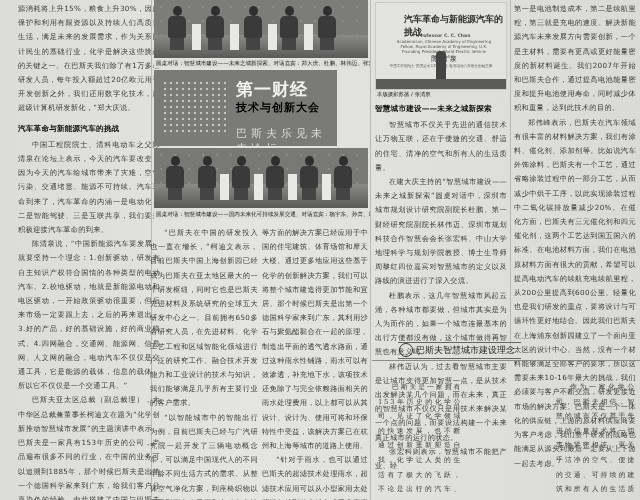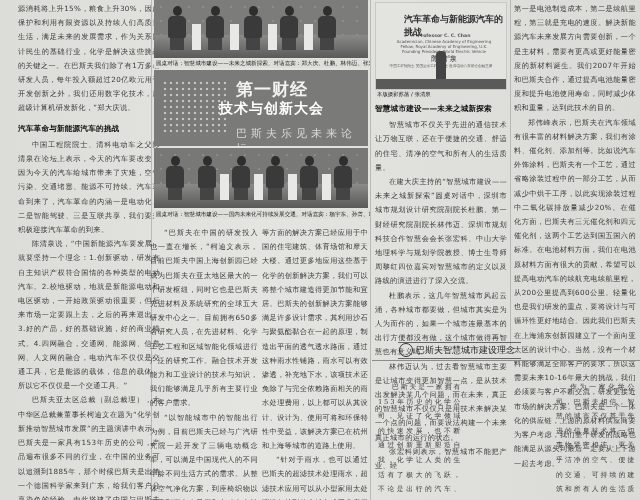--- a/index.html
+++ b/index.html
@@ -13,21 +13,21 @@
   .stage{position:absolute;left:0;right:0;bottom:0;height:40%;background:linear-gradient(180deg,#8a8a88,#5a5a58);}
   .grid-dots{position:absolute;inset:0;background-image:radial-gradient(#9a9a98 1px,transparent 1.2px);background-size:14px 14px;opacity:.55;}
   .person{position:absolute;bottom:8px;width:22px;height:44px;}
   .person .hd{position:absolute;left:7px;top:0;width:9px;height:10px;border-radius:50%;background:#2e2e2e;}
   .person .bd{position:absolute;left:2px;top:10px;width:18px;height:22px;border-radius:5px 5px 2px 2px;background:#3a3a3a;}
   .person .lg{position:absolute;left:4px;top:32px;width:14px;height:12px;background:#444;}
   .podium{position:absolute;bottom:8px;width:9px;height:26px;background:#e8e8e6;}
   .caption{position:absolute;font-size:5.6px;line-height:8px;color:#222;background:#dedeDa;white-space:nowrap;overflow:hidden;padding-left:2px;}
   .banner{position:absolute;background:#7a7a78;overflow:hidden;}
   .banner .t1{position:absolute;left:82px;top:8px;font-size:17px;font-weight:bold;color:#f2f2f0;letter-spacing:1px;}
-  .banner .t2{position:absolute;left:65px;top:30px;font-size:14px;font-weight:bold;color:#ffffff;letter-spacing:1px;}
+  .banner .t2{position:absolute;left:82px;top:30px;font-size:11px;font-weight:bold;color:#000000;letter-spacing:1px;}
   .banner .t3{position:absolute;left:82px;top:56px;font-size:11px;color:#dadad8;letter-spacing:4px;}
   .banner .deco{position:absolute;left:8px;top:10px;width:64px;height:56px;background-image:radial-gradient(#d8d8d6 1.3px,transparent 1.6px);background-size:6px 6px;opacity:.8;}
   .slide{position:absolute;background:#e3e3e0;border:1px solid #c8c8c4;overflow:hidden;}
   .slide .title{position:absolute;left:28px;top:10px;font-size:9px;color:#333;font-weight:bold;}
   .slide .sub{position:absolute;left:20px;width:96px;text-align:center;font-size:4px;line-height:5px;color:#555;}
   .circle-title{position:absolute;font-size:9px;color:#222;padding:1px 6px 1px 18px;border-top:1px solid #666;border-bottom:1px solid #666;}
   .circle-title .icon{position:absolute;left:1px;top:0px;width:12px;height:12px;border:1px solid #333;border-radius:50%;}
   .kai{font-family:"DejaVu Serif","Liberation Serif",serif;font-size:6.8px;line-height:14.6px;letter-spacing:1.8px;color:#3e3e3e;}
   .vline{position:absolute;width:1px;background:#b8b8b4;}
 </style>
@@ -77,21 +77,21 @@
     <div class="person" style="left:162px;">
         <div class="hd"></div>
         <div class="bd"></div>
         <div class="lg"></div>
       </div>
   </div>
   <div class="caption" style="left:154px;top:59px;width:214px;height:9px;">
     <span>圆桌对话：智慧城市建设——未来之城新探索。</span><span>对话嘉宾：郑大庆、杜鹏、林伟迈、张宏科、周黎红（从左至右）</span>
   </div>
 
-  <div class="banner" style="left:154px;top:70px;width:214px;height:76px;">
+  <div class="banner" style="left:154px;top:70px;width:183px;height:76px;">
     <div class="deco"></div>
     <div class="t1">第一财经</div>
     <div class="t2">技术与创新大会</div>
     <div class="t3">巴斯夫乐见未来论坛</div>
   </div>
 
   <div class="photo" style="left:154px;top:148px;width:214px;height:60px;background:#787876;">
     <div class="grid-dots"></div>
     <div class="stage"></div>
     <div class="person" style="left:10px;">
@@ -132,21 +132,21 @@
   <div class="caption" style="left:154px;top:210px;width:214px;height:9px;">
     <span>圆桌对话：智慧城市建设——国内未来化可持续发展交通。</span><span>对话嘉宾：杨宇东、孙菁、胡隆新、王珍、肖鹏、郑伟峰（从左至右）</span>
   </div>
 
   <div class="col" style="left: 150px; top: 226px; width: 108px; max-height: 274px; overflow: hidden;">
     <p>“巴斯夫在中国的研发投入也一直在增长，”柯迪文表示，目前巴斯夫中国上海创新园已经成为巴斯夫在亚太地区最大的一个研发枢纽，同时它也是巴斯夫先进材料及系统研究的全球五大研发中心之一。目前拥有650多名研究人员，在先进材料、化学工艺工程和区域智能化领域进行广泛的研究工作。融合技术开发能力和工业设计的技术与知识，我们能够满足几乎所有主要行业的客户需求。</p>
     <p>“以智能城市中的智能出行为例，目前巴斯夫已经与广汽研究院一起开发了三辆电动概念车，可以满足中国现代人的不同年龄不同生活方式的需求。从整体空气净化方案，到座椅织物以及手到面车身采用和电动车电池能的生产，巴斯夫的创新解决方案能够满足许多设计需求，尤其是中国年轻人的丰富个性化需求以及消费者对内饰、时尚与好美的设计和多样化需求。我们在减少挥发性有机物、提高车内空气质量、在轻量化材料、能够延长电动车续航，并有利于发展更环保、更环保的未来交通出行的交通，”柯迪文说。</p>
 
   </div>
   <div class="col" style="left: 262px; top: 226px; width: 106px; max-height: 274px; overflow: hidden;">
-    <p class="noindent">等方面的解决方案已经应用于中国的住宅建筑、体育场馆和摩天大楼。通过更多地应用这些基于化学的创新解决方案，我们可以将整个城市建造得更加节能和宜居。巴斯夫的创新解决方案能够满足许多设计需求，其利用沙石与聚氨酯黏合在一起的原理，制造出平面的透气透水路面，通过这种雨水性铺路，雨水可以有效渗透，补充地下水，该项技术还免除了与完全依赖路面相关的雨水处理费用，以上都可以从其设计、设计为、使用可将和环保特性中受益，该解决方案已在杭州和上海等城市的道路上使用。</p>
+    <p class="noindent">等方面的解决方案已经应用于中国的住宅建筑、体育场馆和摩天大楼。通过更多地应用这些基于化学的创新解决方案，我们可以将整个城市建造得更加节能和宜居。那个时候巴斯夫是出第一个德国科学家来到广东，其利用沙石与聚氨酯黏合在一起的原理，制造出平面的透气透水路面，通过这种雨水性铺路，雨水可以有效渗透，补充地下水，该项技术还免除了与完全依赖路面相关的雨水处理费用，以上都可以从其设计、设计为、使用可将和环保特性中受益，该解决方案已在杭州和上海等城市的道路上使用。</p>
     <p>“针对于雨水，也可以通过巴斯夫的超滤技术处理雨水，超滤技术应用可以从小型家用太处理设备扩到整个城市或工业应用的用水，而在空气问题上，我们的催化剂能够大幅度减少汽车尾气和工业的硫化物及有害物，能够提供最高效的空气净化”，柯迪文说。</p>
 
   </div>
 
   <div class="vline" style="left:370px;top:0;height:500px;"></div>
 
   <div class="slide" style="left:375px;top:2px;width:130px;height:86px;">
     <div class="title">汽车革命与新能源汽车的挑战</div>
     <div class="sub" style="top:30px;font-weight:bold;font-size:4.6px;">Professor C. C. Chan</div>
     <div class="sub" style="top:36px;">Academician, Chinese Academy of Engineering</div>

